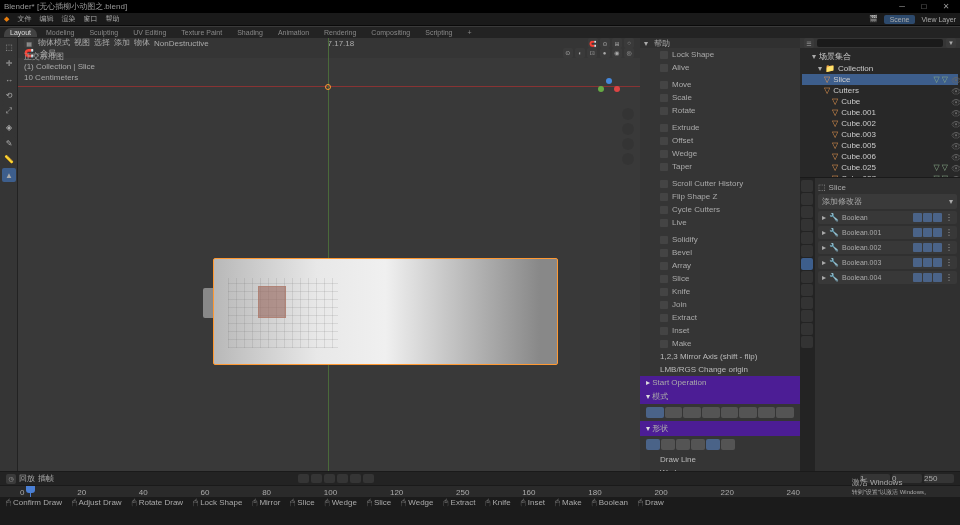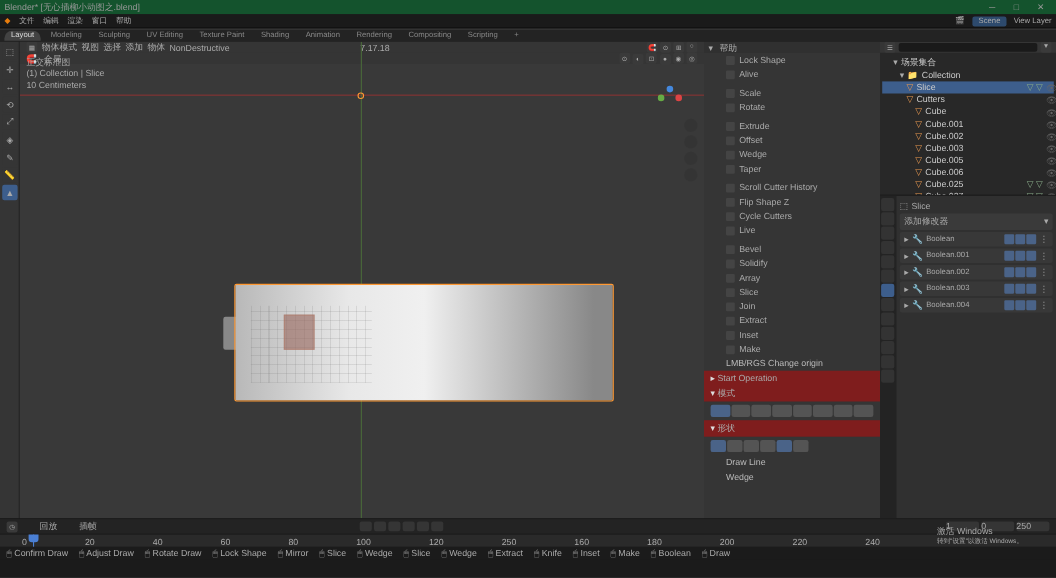--- a/index.html
+++ b/index.html
@@ -1,17 +1,17 @@
 <!DOCTYPE html>
 <html><head>
 <meta charset="utf-8">
 <style>
 *{margin:0;padding:0;box-sizing:border-box;font-family:sans-serif;font-size:8px;color:#aaa}
 body{background:#1b1b1b;width:960px;height:525px;overflow:hidden;position:relative}
-.titlebar{height:13px;background:#14532d;display:flex;align-items:center;padding:0 4px;justify-content:space-between}
+.titlebar{height:13px;background:#000000;display:flex;align-items:center;padding:0 4px;justify-content:space-between}
 .titlebar .title{font-size:8px;color:#999}
 .winbtns{display:flex;gap:2px}
 .winbtns span{width:20px;height:11px;display:flex;align-items:center;justify-content:center;color:#999}
 .menubar{height:13px;background:#1a1a1a;display:flex;align-items:center;padding:0 4px;gap:8px;border-bottom:1px solid #0a0a0a}
 .menubar span{font-size:7px;color:#aaa}
 .menubar .right{margin-left:auto;display:flex;gap:6px;align-items:center}
 .tab-active{background:#2d4a6d;padding:1px 6px;border-radius:2px}
 .tabbar{height:12px;background:#232323;display:flex;align-items:center;padding:0 4px;gap:3px;border-top:1px solid #3a3a3a}
 .tabbar .tab{padding:1px 6px;font-size:7px;color:#888}
 .tabbar .tab.active{background:#424242;color:#ddd;border-radius:7px 7px 0 0}
@@ -35,21 +35,21 @@
 .vnav .vb{width:12px;height:12px;background:rgba(50,50,50,.6);border-radius:6px}
 .battery{position:absolute;top:220px;left:195px;width:345px;height:107px;background:linear-gradient(90deg,#b8b8b8,#e8e8e8 30%,#f0f0f0 50%,#888 95%);border:1px solid #ff9933;border-radius:2px}
 .battery-tip{position:absolute;top:250px;left:185px;width:12px;height:30px;background:#888;border-radius:2px 0 0 2px}
 .cube-overlay{position:absolute;top:248px;left:240px;width:28px;height:32px;background:rgba(150,100,90,.6);border:1px solid rgba(180,120,100,.5)}
 .grid-overlay{position:absolute;top:240px;left:210px;width:110px;height:70px;background-image:repeating-linear-gradient(0deg,rgba(100,100,100,.15) 0,rgba(100,100,100,.15) 1px,transparent 1px,transparent 8px),repeating-linear-gradient(90deg,rgba(100,100,100,.15) 0,rgba(100,100,100,.15) 1px,transparent 1px,transparent 8px)}
 .origin{position:absolute;top:46px;left:307px;width:6px;height:6px;border:1px solid #ff9933;border-radius:50%}
 .npanel{width:160px;background:#353535;overflow-y:auto;font-size:7px}
 .np-head{height:10px;background:#303030;display:flex;align-items:center;padding:0 4px;gap:6px}
 .np-row{padding:2px 6px 2px 20px;display:flex;align-items:center;gap:4px;color:#bbb}
 .np-row .ic{width:8px;height:8px;background:#444;border-radius:1px;display:inline-block}
-.np-section{padding:2px 6px;background:#7f1d1d;color:#ddd}
+.np-section{padding:2px 6px;background:#4c1d95;color:#ddd}
 .np-btns{display:flex;gap:1px;padding:3px 6px}
 .np-btns .b{flex:1;height:11px;background:#545454;border-radius:2px}
 .np-btns .b.active{background:#4a6388}
 .np-btns2{display:flex;gap:1px;padding:3px 6px}
 .np-btns2 .b{width:14px;height:11px;background:#545454;border-radius:2px}
 .np-btns2 .b.active{background:#4a6388}
 .rpanel{width:160px;background:#2a2a2a;display:flex;flex-direction:column}
 .outliner{flex:0 0 140px;background:#282828;border-bottom:1px solid #1a1a1a;overflow:hidden}
 .out-head{height:10px;background:#353535;display:flex;align-items:center;padding:0 4px;gap:3px}
 .out-search{flex:1;height:8px;background:#1a1a1a;border-radius:2px}
@@ -61,21 +61,21 @@
 .out-item .vis span{width:7px;height:7px;color:#666}
 .props{flex:1;background:#303030;display:flex}
 .props-tabs{width:15px;background:#232323;display:flex;flex-direction:column;gap:1px;padding:2px 1px}
 .pt{width:12px;height:12px;background:#333;border-radius:2px}
 .pt.active{background:#3d5e8c}
 .props-content{flex:1;padding:3px;overflow:hidden}
 .mod-item{background:#383838;margin-bottom:2px;padding:2px 4px;display:flex;align-items:center;gap:3px;border-radius:2px}
 .mod-item .mn{flex:1;font-size:7px}
 .mod-item .mi{display:flex;gap:1px}
 .mod-item .mi span{width:9px;height:9px;background:#4a6388;border-radius:1px}
-.timeline{height:14px;background:#232323;display:flex;align-items:center;padding:0 6px;gap:20px;border-top:1px solid #1a1a1a}
+.timeline{height:14px;background:#232323;display:flex;align-items:center;padding:0 6px;gap:3px;border-top:1px solid #1a1a1a}
 .timeline .tr{margin-left:auto;display:flex;gap:2px}
 .timeline .tb{width:11px;height:9px;background:#353535;border-radius:2px}
 .tl-track{height:12px;background:#2a2a2a;position:relative;border-top:1px solid #1a1a1a}
 .tl-cursor{position:absolute;left:30px;top:0;bottom:0;width:1px;background:#4a7fd4}
 .tl-cursor::before{content:"";position:absolute;top:0;left:-4px;width:9px;height:7px;background:#4a7fd4;border-radius:0 0 3px 3px}
 .tl-ticks{position:absolute;bottom:0;left:20px;right:160px;display:flex;justify-content:space-between;font-size:6px}
 .statusbar{height:12px;background:#1b1b1b;display:flex;align-items:center;padding:0 6px;gap:10px;font-size:6px;color:#777}
 .watermark{position:absolute;right:30px;bottom:28px;font-size:10px;color:#6a6a6a;text-align:left}
 .watermark .sm{font-size:6px}
 .triangle-orange{color:#e89850}
@@ -198,20 +198,24 @@
           <span class="ic"></span>
           <span>Lock Shape</span>
         </div>
         <div class="np-row">
           <span class="ic"></span>
           <span>Alive</span>
         </div>
         <div class="np-row" style="height: 3px;"></div>
         <div class="np-row">
           <span class="ic"></span>
+          <span>Move</span>
+        </div>
+        <div class="np-row">
+          <span class="ic"></span>
           <span>Scale</span>
         </div>
         <div class="np-row">
           <span class="ic"></span>
           <span>Rotate</span>
         </div>
         <div class="np-row" style="height: 3px;"></div>
         <div class="np-row">
           <span class="ic"></span>
           <span>Extrude</span>
@@ -241,51 +245,56 @@
           <span class="ic"></span>
           <span>Cycle Cutters</span>
         </div>
         <div class="np-row">
           <span class="ic"></span>
           <span>Live</span>
         </div>
         <div class="np-row" style="height: 3px;"></div>
         <div class="np-row">
           <span class="ic"></span>
+          <span>Solidify</span>
+        </div>
+        <div class="np-row">
+          <span class="ic"></span>
           <span>Bevel</span>
         </div>
         <div class="np-row">
           <span class="ic"></span>
-          <span>Solidify</span>
-        </div>
-        <div class="np-row">
-          <span class="ic"></span>
           <span>Array</span>
         </div>
         <div class="np-row">
           <span class="ic"></span>
           <span>Slice</span>
         </div>
         <div class="np-row">
           <span class="ic"></span>
+          <span>Knife</span>
+        </div>
+        <div class="np-row">
+          <span class="ic"></span>
           <span>Join</span>
         </div>
         <div class="np-row">
           <span class="ic"></span>
           <span>Extract</span>
         </div>
         <div class="np-row">
           <span class="ic"></span>
           <span>Inset</span>
         </div>
         <div class="np-row">
           <span class="ic"></span>
           <span>Make</span>
         </div>
       </div>
+    <div class="np-row">1,2,3   Mirror Axis (shift - flip)</div>
     <div class="np-row">LMB/RGS   Change origin</div>
     <div class="np-section">▸ <span>Start Operation</span></div>
     <div class="np-section">▾ <span>模式</span></div>
     <div class="np-btns">
       <div class="b active"></div>
       <div class="b"></div>
       <div class="b"></div>
       <div class="b"></div>
       <div class="b"></div>
       <div class="b"></div>

